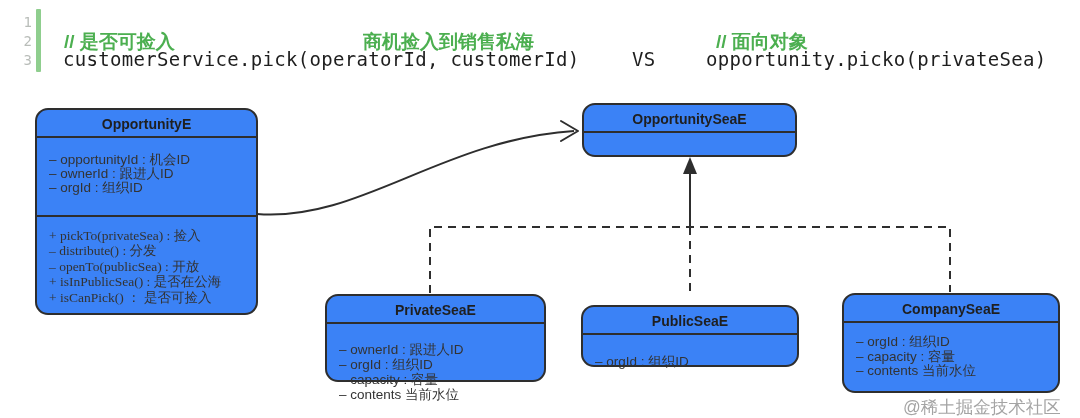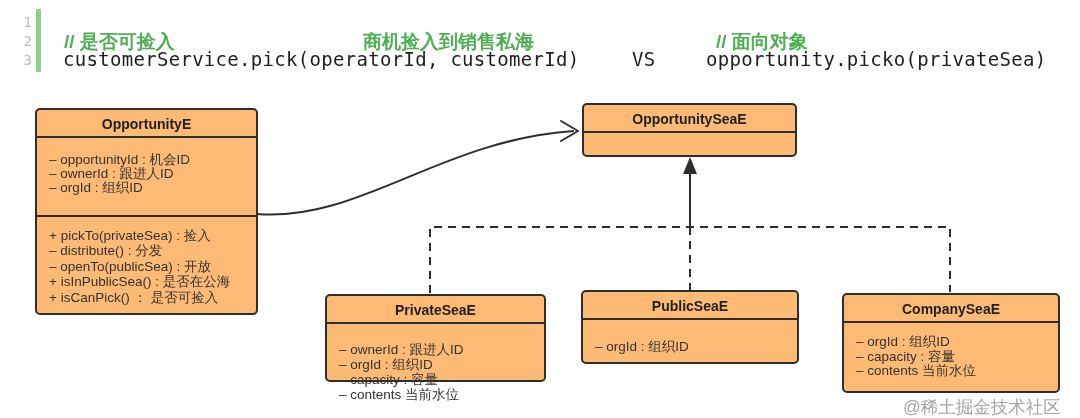--- a/index.html
+++ b/index.html
@@ -25,39 +25,39 @@
     color:#4caf50;white-space:pre;
   }
   .code{
     position:absolute;top:48px;
     font:19px "DejaVu Sans Mono","Liberation Mono",monospace;
     letter-spacing:0.3px;color:#1e1e1e;white-space:pre;text-align:right;
   }
   
   .uml-box{
     position:absolute;box-sizing:border-box;
-    background:#fdba74;border:2px solid #2e2e2e;border-radius:5px;
+    background:#3b82f6;border:2px solid #2e2e2e;border-radius:13px;
     display:flex;flex-direction:column;z-index:2;
   }
   .uml-title{
     box-sizing:border-box;flex:0 0 auto;
     font:bold 14px "Liberation Sans",sans-serif;color:#1f1f1f;
     text-align:center;padding:6px 4px 4px;
     border-bottom:2px solid #2e2e2e;
   }
   .uml-section{
     box-sizing:border-box;
     font:13.5px "Liberation Sans",sans-serif;color:#333;
     padding:18px 8px 0 12px;
   }
   .uml-row{white-space:nowrap;}
   
   .box-opp .sec-attrs{height:79px;padding-top:15px;}
   .box-opp .sec-attrs .uml-row{line-height:14px;}
-  .box-opp .sec-methods{padding-top:11px;}
+  .box-opp .sec-methods{padding-top:11px;font-family:Liberation Serif, serif;}
   .box-opp .sec-methods .uml-row{line-height:15.4px;}
   .box-private .uml-row{line-height:15px;}
   .box-company .uml-row{line-height:14.6px;}
   .box-company .sec-attrs{padding-top:12px;}
   
   .connector-layer{position:absolute;left:0;top:0;z-index:1;pointer-events:none;}
   
   .watermark{
     position:absolute;left:903px;top:388px;z-index:3;
     font:17.5px "Liberation Sans",sans-serif;
@@ -118,21 +118,21 @@
   <div class="uml-box box-private" style="left:325px;top:294px;width:221px;height:88px">
     <div class="uml-title">PrivateSeaE</div>
     <div class="uml-section">
       <div class="uml-row">– ownerId : 跟进人ID</div>
       <div class="uml-row">– orgId : 组织ID</div>
       <div class="uml-row">– capacity : 容量</div>
       <div class="uml-row">– contents 当前水位</div>
     </div>
   </div>
 
-  <div class="uml-box" style="left:581px;top:290px;width:218px;height:74px">
+  <div class="uml-box" style="left:581px;top:305px;width:218px;height:62px">
     <div class="uml-title">PublicSeaE</div>
     <div class="uml-section">
       <div class="uml-row">– orgId : 组织ID</div>
     </div>
   </div>
 
   <div class="uml-box box-company" style="left:842px;top:293px;width:218px;height:100px">
     <div class="uml-title">CompanySeaE</div>
     <div class="uml-section sec-attrs">
       <div class="uml-row">– orgId : 组织ID</div>

